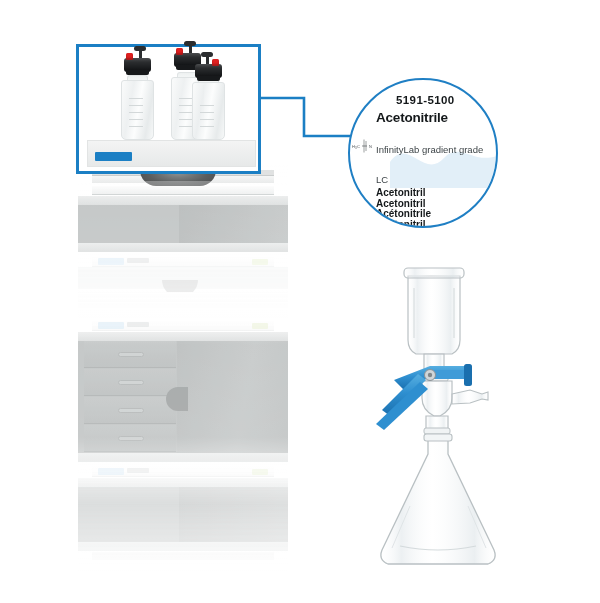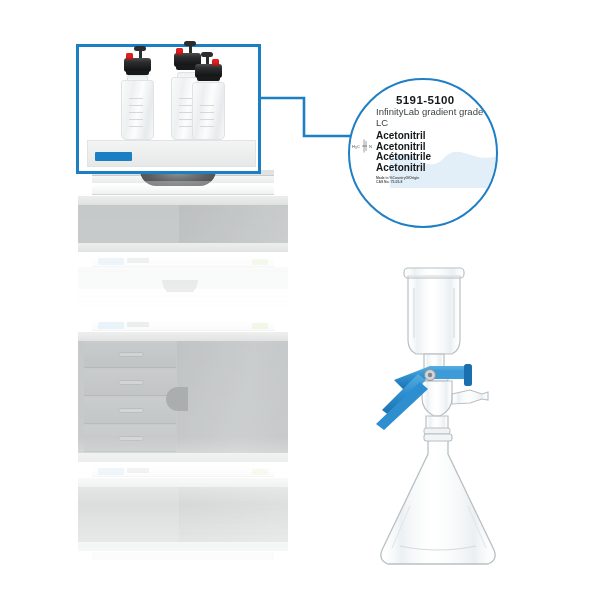--- a/index.html
+++ b/index.html
@@ -96,21 +96,21 @@
   #leader { position:absolute; left:258px; top:96px; width:110px; height:62px; }
 
   
   #label-circle { position:absolute; left:348px; top:78px; width:150px; height:150px;
        border:2px solid #1f7fc4; border-radius:50%; background:#ffffff; overflow:hidden; }
   .wave { position:absolute; right:-14px; top:48px; width:120px; height:60px; opacity:.30; }
   .lbl-inner { position:absolute; left:26px; top:14px; right:4px; }
   .lbl-code { font-family:"Liberation Sans", sans-serif; font-weight:bold; font-size:11.5px;
        letter-spacing:.4px; color:#14181a;padding-left:20px; }
   .lbl-name { font-weight:bold; font-size:13.5px; color:#14181a; margin-top:4px; letter-spacing:-.2px; }
-  .lbl-desc { font-size:9.5px; color:#3d4447; line-height:11px; margin-top:0; white-space:nowrap; }
+  .lbl-desc { font-size:9.5px; color:#3d4447; line-height:11px; margin-top:19px; white-space:nowrap; }
   .lbl-alt { font-weight:bold; font-size:10px; color:#14181a; line-height:10.5px; }
   .lbl-fine { font-size:3.4px; color:#4d5356; line-height:4.4px; margin-top:3px; font-weight:bold; }
   .struct { position:absolute; left:2px; top:56px; width:26px; height:18px; }
 
   
   #filtration { position:absolute; left:352px; top:258px; width:190px; height:320px; }
 </style>
 </head>
 <body>
 
@@ -261,20 +261,21 @@
       <text x="6" y="25" font-family="Liberation Sans, sans-serif" font-size="6" fill="#4a5053">3</text>
       <text x="10" y="22" font-family="Liberation Sans, sans-serif" font-size="8" fill="#4a5053">C</text>
       <line x1="20" y1="19" x2="30" y2="19" stroke="#4a5053" stroke-width="1.3"></line>
       <line x1="24" y1="6" x2="24" y2="32" stroke="#4a5053" stroke-width="1.1"></line>
       <line x1="28" y1="9" x2="28" y2="29" stroke="#4a5053" stroke-width="1.1"></line>
       <text x="34" y="22" font-family="Liberation Sans, sans-serif" font-size="8" fill="#4a5053">N</text>
     </svg>
 
     <div class="lbl-inner">
       <div class="lbl-code">5191-5100</div>
+      <div class="lbl-name">Acetonitrile</div>
       <div class="lbl-desc">InfinityLab gradient grade</div>
       <div class="lbl-desc">LC</div>
       <div class="lbl-alt" style="margin-top:3px;">Acetonitril</div>
       <div class="lbl-alt">Acetonitril</div>
       <div class="lbl-alt">Acétonitrile</div>
       <div class="lbl-alt">Acetonitril</div>
       <div class="lbl-fine">Made in %CountryOfOrigin</div>
       <div class="lbl-fine" style="margin-top:0;">CAS No: 75-05-8</div>
     </div>
   </div>

